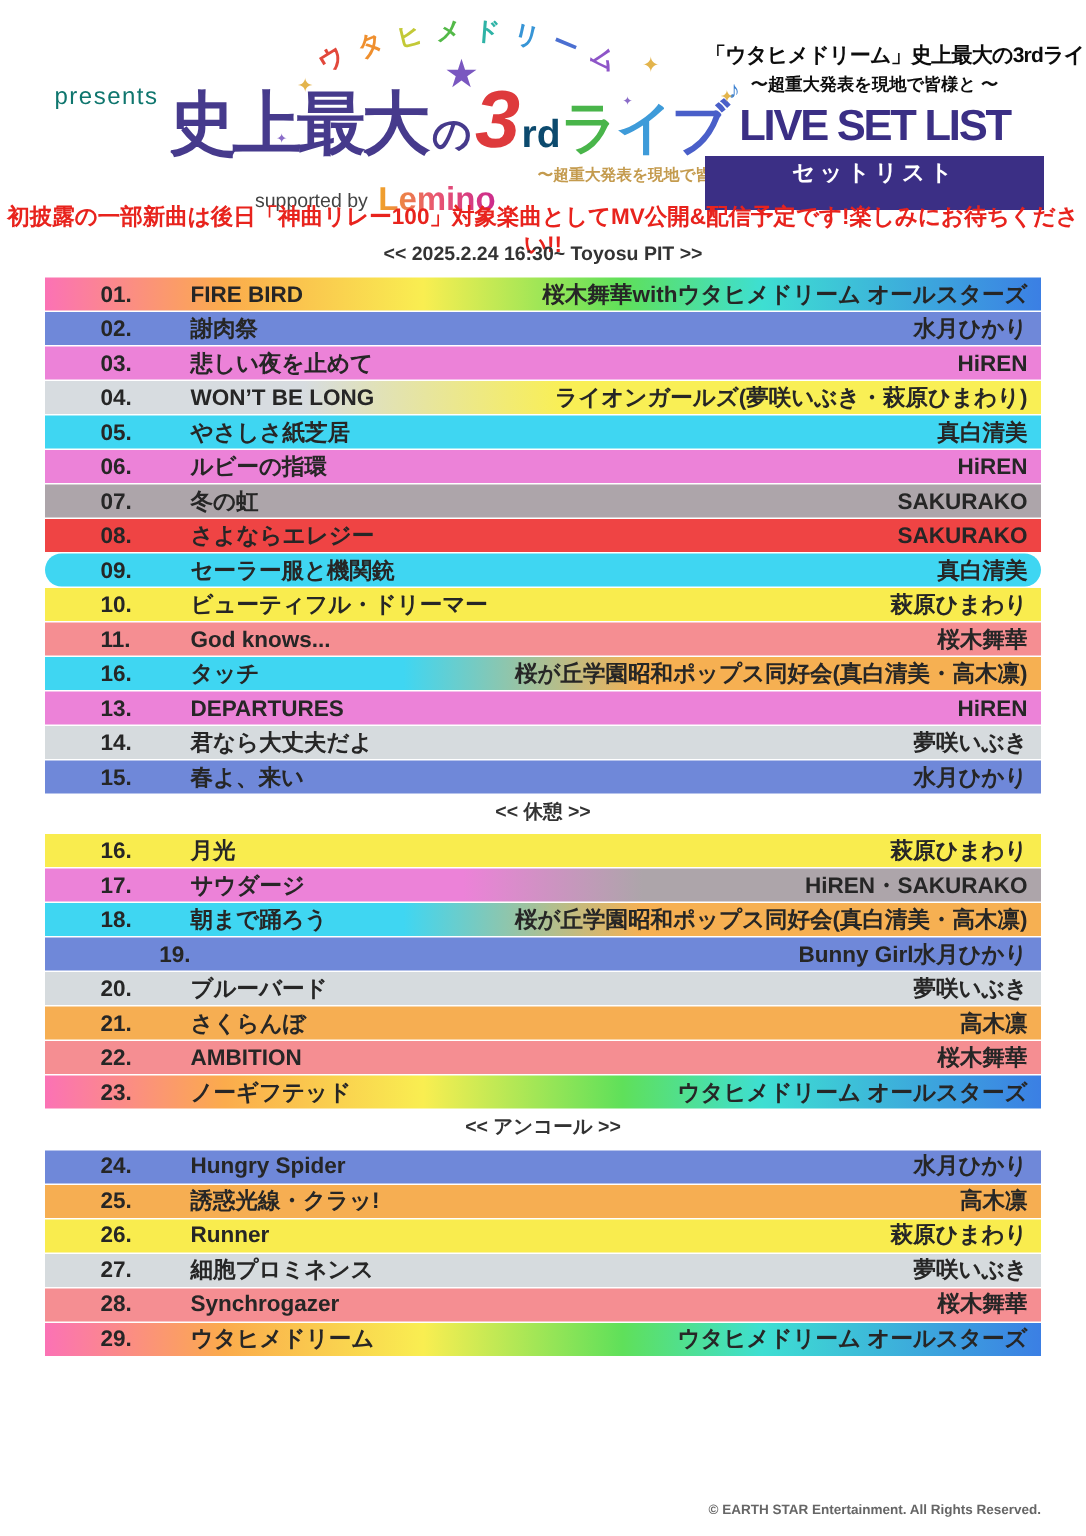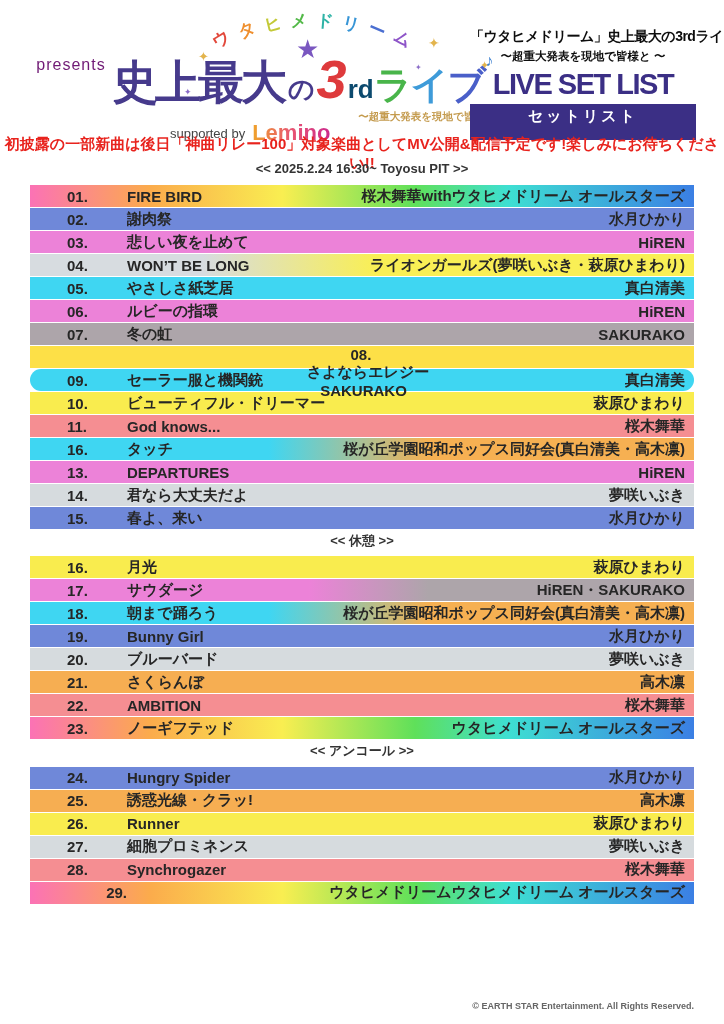--- a/index.html
+++ b/index.html
@@ -4,21 +4,21 @@
 <style>
   html,body{margin:0;padding:0;}
   body{width:724px;height:1024px;background:#fff;font-family:"Liberation Sans","DejaVu Sans",sans-serif;}
   .page{position:relative;width:724px;height:1024px;background:#fff;overflow:hidden;}
 
   
   .header{position:absolute;top:0;left:0;right:0;height:133px;}
   .animax-block{position:absolute;left:26px;top:52px;width:90px;text-align:center;}
   .animax-oval{width:84px;height:30px;border:3px solid #1562ae;border-radius:50%;display:flex;align-items:center;justify-content:center;margin:0 auto;background:#fff;}
   .animax-text{color:#1562ae;font-weight:900;font-style:italic;font-size:13px;letter-spacing:.5px;}
-  .presents{margin-top:4px;font-size:16px;color:#701a75;letter-spacing:1px;}
+  .presents{margin-top:4px;font-size:16px;color:#0f766e;letter-spacing:1px;}
 
   .logo{position:absolute;left:112px;top:22px;width:400px;height:110px;}
   .arch{position:absolute;left:88px;top:0;width:224px;display:flex;justify-content:center;}
   .arch-ch{display:inline-block;font-size:17px;font-weight:900;width:26px;text-align:center;text-shadow:0 0 2px #fff,0 0 2px #fff;}
   .logo-star{position:absolute;left:184px;top:12px;font-size:26px;color:#7a57c0;text-shadow:0 0 3px #fff;}
   .logo-main{position:absolute;left:0;top:30px;display:flex;align-items:baseline;white-space:nowrap;}
   .big-kanji{font-size:46px;font-weight:900;color:#463a8c;letter-spacing:-3px;}
   .no-char{font-size:26px;font-weight:900;color:#463a8c;margin:0 2px 0 4px;}
   .third{font-size:54px;font-weight:900;font-style:italic;color:#de3a3c;line-height:1;}
   .rd{font-size:26px;font-weight:900;color:#0c4a6e;margin-left:1px;}
@@ -132,21 +132,21 @@
       <div class="song-row" style="background: rgb(236, 130, 216);">
         <span class="num">06.</span>
         <span class="title">ルビーの指環</span>
         <span class="artist">HiREN</span>
       </div>
       <div class="song-row" style="background: rgb(173, 165, 170);">
         <span class="num">07.</span>
         <span class="title">冬の虹</span>
         <span class="artist">SAKURAKO</span>
       </div>
-      <div class="song-row" style="background: #fde047; flex-direction: column;">
+      <div class="song-row" style="background: #ef4444;">
         <span class="num">08.</span>
         <span class="title">さよならエレジー</span>
         <span class="artist">SAKURAKO</span>
       </div>
       <div class="song-row" style="background: rgb(63, 214, 242); border-radius: 11px;">
         <span class="num">09.</span>
         <span class="title">セーラー服と機関銃</span>
         <span class="artist">真白清美</span>
       </div>
       <div class="song-row" style="background: rgb(249, 236, 78);">
@@ -188,21 +188,21 @@
       <div class="song-row" style="background: linear-gradient(90deg, rgb(236, 130, 216) 0%, rgb(236, 130, 216) 42%, rgb(173, 165, 170) 60%, rgb(173, 165, 170) 100%);">
         <span class="num">17.</span>
         <span class="title">サウダージ</span>
         <span class="artist">HiREN・SAKURAKO</span>
       </div>
       <div class="song-row" style="background: linear-gradient(90deg, rgb(63, 214, 242) 0%, rgb(63, 214, 242) 36%, rgb(246, 176, 82) 60%, rgb(246, 176, 82) 100%);">
         <span class="num">18.</span>
         <span class="title">朝まで踊ろう</span>
         <span class="artist">桜が丘学園昭和ポップス同好会(真白清美・高木凛)</span>
       </div>
-      <div class="song-row" style="background: rgb(111, 136, 217);">
+      <div class="song-row" style="background: rgb(111, 136, 217); text-align: right;">
         <span class="num">19.</span>
         <span class="title">Bunny Girl</span>
         <span class="artist">水月ひかり</span>
       </div>
       <div class="song-row" style="background: rgb(214, 219, 222);">
         <span class="num">20.</span>
         <span class="title">ブルーバード</span>
         <span class="artist">夢咲いぶき</span>
       </div>
       <div class="song-row" style="background: rgb(246, 174, 82);">
@@ -239,21 +239,21 @@
       <div class="song-row" style="background: rgb(214, 219, 222);">
         <span class="num">27.</span>
         <span class="title">細胞プロミネンス</span>
         <span class="artist">夢咲いぶき</span>
       </div>
       <div class="song-row" style="background: rgb(245, 142, 146);">
         <span class="num">28.</span>
         <span class="title">Synchrogazer</span>
         <span class="artist">桜木舞華</span>
       </div>
-      <div class="song-row" style="background: linear-gradient(90deg, rgb(251, 114, 181) 0%, rgb(251, 171, 76) 18%, rgb(249, 238, 81) 38%, rgb(95, 224, 90) 58%, rgb(62, 223, 210) 72%, rgb(59, 127, 228) 100%); text-align: right;">
+      <div class="song-row" style="background: linear-gradient(90deg, rgb(251, 114, 181) 0%, rgb(251, 171, 76) 18%, rgb(249, 238, 81) 38%, rgb(95, 224, 90) 58%, rgb(62, 223, 210) 72%, rgb(59, 127, 228) 100%);">
         <span class="num">29.</span>
         <span class="title">ウタヒメドリーム</span>
         <span class="artist">ウタヒメドリーム オールスターズ</span>
       </div>
     </div>
 
   <div class="footer">© EARTH STAR Entertainment. All Rights Reserved.</div>
 </div>
 
 </body></html>

